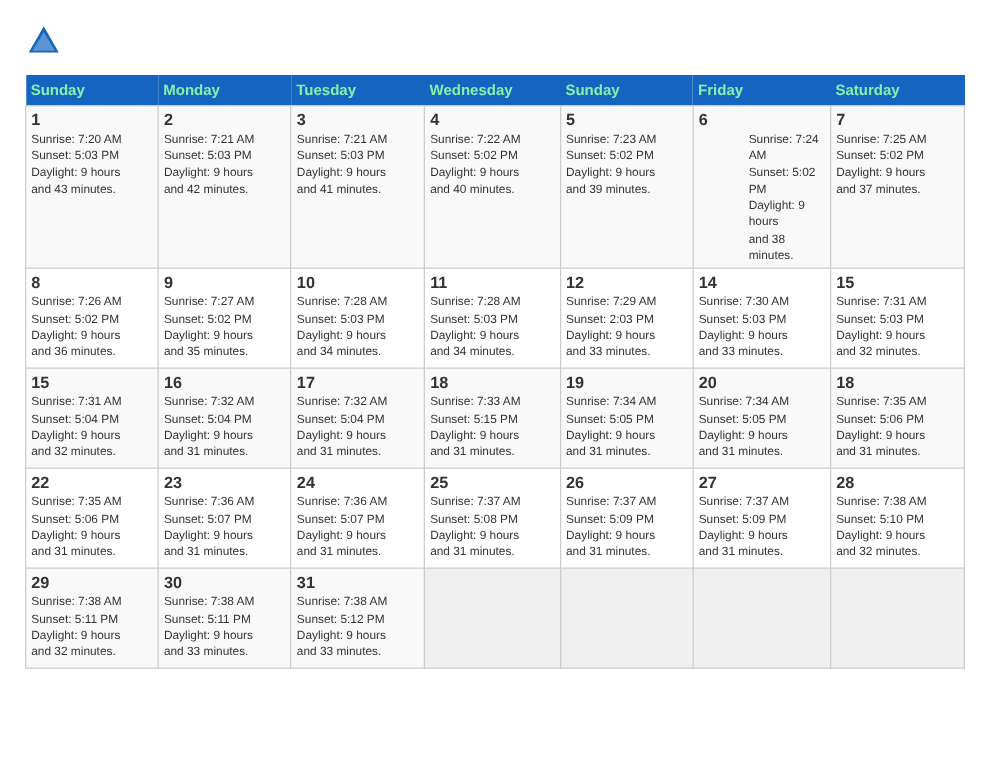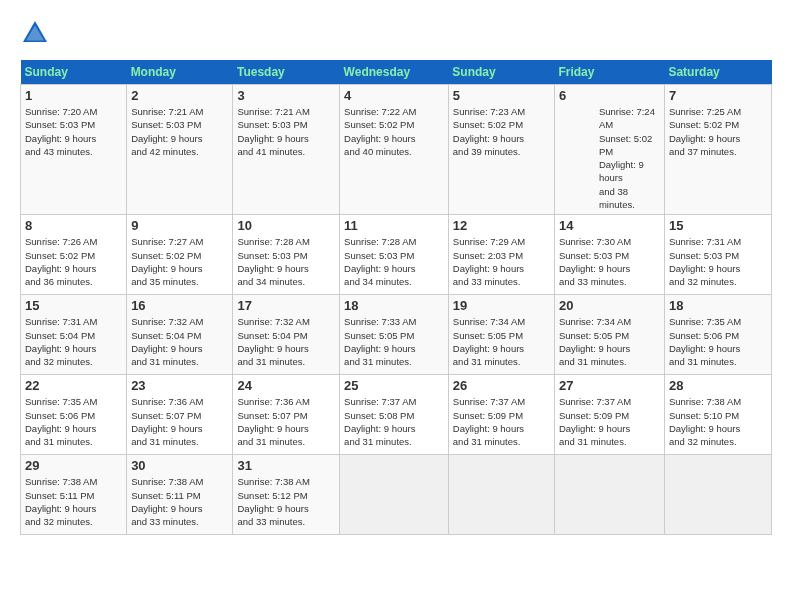--- a/index.html
+++ b/index.html
@@ -242,21 +242,21 @@
           <td>
             <span class="day-num">17</span>
             <div class="day-info" style="white-space: pre-line;">Sunrise: 7:32 AM
 Sunset: 5:04 PM
 Daylight: 9 hours
 and 31 minutes.</div>
           </td>
           <td>
             <span class="day-num">18</span>
             <div class="day-info" style="white-space: pre-line;">Sunrise: 7:33 AM
-Sunset: 5:05 PM
+Sunset: 5:15 PM
 Daylight: 9 hours
 and 31 minutes.</div>
           </td>
           <td>
             <span class="day-num">19</span>
             <div class="day-info" style="white-space: pre-line;">Sunrise: 7:34 AM
 Sunset: 5:05 PM
 Daylight: 9 hours
 and 31 minutes.</div>
           </td>

